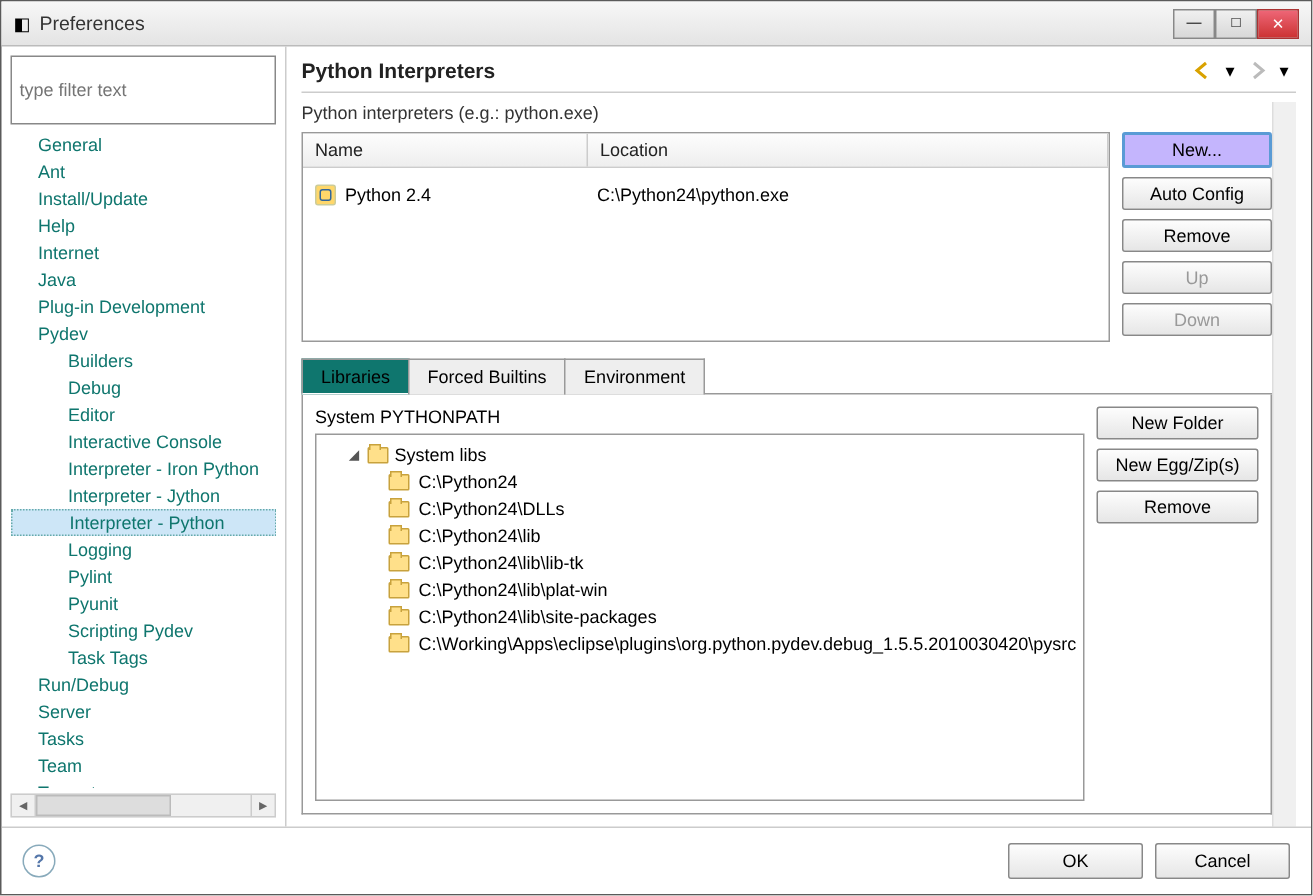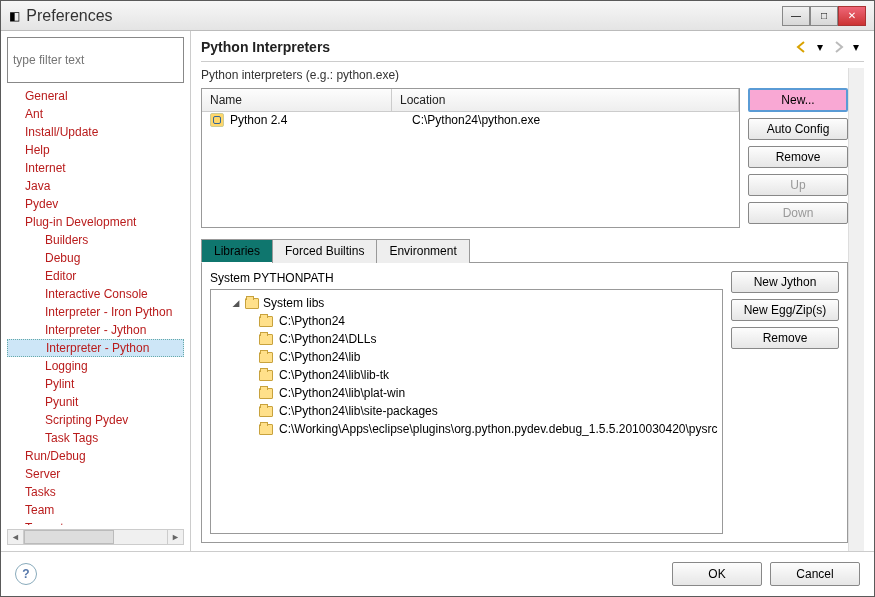--- a/index.html
+++ b/index.html
@@ -2,31 +2,31 @@
 <html><head>
 <meta charset="utf-8">
 <style>
 * { box-sizing: border-box; margin: 0; padding: 0; font-family: "Segoe UI", Tahoma, sans-serif; font-size: 12px; }
 body { background: #d4d0c8; width: 875px; height: 597px; overflow: hidden; }
 
 .window { width: 875px; height: 597px; background: #fff; border: 1px solid #5a5a5a; display: flex; flex-direction: column; }
 
 .titlebar { height: 30px; background: linear-gradient(to bottom, #f7f7f7, #e4e4e4); display: flex; align-items: center; padding: 0 8px; border-bottom: 1px solid #bbb; justify-content: space-between; }
 .titlebar .title-left { display: flex; align-items: center; gap: 6px; }
-.titlebar .title-text { color: #333; font-size: 16px; }
+.titlebar .title-text { color: #333; font-size: 13px; }
 .win-buttons { display: flex; gap: 0; }
 .win-btn { width: 28px; height: 20px; border: 1px solid #888; background: linear-gradient(#f0f0f0,#d8d8d8); display: flex; align-items: center; justify-content: center; font-size: 10px; cursor: pointer; }
 .win-btn.close { background: linear-gradient(#e67,#c33); color: #fff; border-color: #a33; }
 
 .body { flex: 1; display: flex; min-height: 0; }
 
 .sidebar { width: 190px; border-right: 1px solid #ccc; display: flex; flex-direction: column; padding: 6px; }
 .filter-input { width: 100%; border: 1px solid #888; padding: 15px 5px; color: #888; margin-bottom: 4px; }
 .tree { flex: 1; overflow: auto; }
-.tree-item { padding: 2px 4px; cursor: pointer; white-space: nowrap; color: #b91c1c; }
+.tree-item { padding: 2px 4px; cursor: pointer; white-space: nowrap; color: #0f766e; }
 .tree-item.lvl0 { padding-left: 18px; }
 .tree-item.lvl1 { padding-left: 38px; }
 .tree-item.selected { background: #cde6f7; border: 1px dotted #6aa; padding-top:1px; padding-bottom:1px; }
 .tree-scrollbar { height: 16px; border: 1px solid #ccc; background: #f0f0f0; margin-top: 4px; position: relative; }
 .tree-scrollbar .thumb { position: absolute; left: 16px; width: 90px; top: 0; bottom: 0; background: #ddd; border: 1px solid #bbb; }
 .tree-scrollbar .arrow { position: absolute; top:0; bottom:0; width:16px; display:flex; align-items:center; justify-content:center; font-size:9px; color:#666;}
 .tree-scrollbar .arrow.l { left:0; border-right:1px solid #ccc;}
 .tree-scrollbar .arrow.r { right:0; border-left:1px solid #ccc;}
 
 .main { flex: 1; display: flex; flex-direction: column; padding: 8px 10px 0 10px; min-width: 0; }
@@ -36,29 +36,29 @@
 .nav-icon { width: 16px; height: 16px; display: inline-flex; align-items: center; justify-content: center; }
 
 .subtitle { color: #333; margin-bottom: 6px; }
 
 .interp-row { display: flex; gap: 8px; }
 .interp-table { flex: 1; border: 1px solid #999; height: 140px; overflow: hidden; }
 .table-head { display: flex; background: linear-gradient(#fdfdfd,#eee); border-bottom: 1px solid #ccc; }
 .th { padding: 4px 8px; border-right: 1px solid #ccc; color: #222; }
 .th.name { width: 190px; }
 .th.loc { flex: 1; }
-.table-body .tr { display: flex; padding: 1px 8px; align-items:center; gap:20px;}
+.table-body .tr { display: flex; padding: 11px 8px; align-items:center; gap:6px;}
 .td.name { width: 182px; display:flex; align-items:center; gap:6px;}
 .td.loc { flex: 1; }
 .py-icon { width:14px; height:14px; background:#ffd76a; border:1px solid #cc9; border-radius:2px; position:relative;}
 .py-icon::after{content:""; position:absolute; inset:2px; border:1px solid #369; border-radius:2px;}
 
 .side-buttons { width: 100px; display: flex; flex-direction: column; gap: 6px; }
 .btn { border: 1px solid #888; background: linear-gradient(#fdfdfd,#e6e6e6); padding: 3px 0; text-align: center; cursor: pointer; border-radius: 2px; }
-.btn.primary { border: 2px solid #5a9bd5; background: #f9a8d4; }
+.btn.primary { border: 2px solid #5a9bd5; background: #c4b5fd; }
 .btn.disabled { color: #999; cursor: default; }
 
 .tabs { margin-top: 10px; display: flex; border-bottom: 1px solid #999; }
 .tab { padding: 4px 12px; border: 1px solid #999; border-bottom: none; background: #eee; margin-right: -1px; cursor: pointer; position: relative; top: 1px; }
 .tab.active { background: #0f766e; border-bottom: 1px solid #fff; }
 
 .lib-section { border: 1px solid #999; border-top:none; padding: 8px; display:flex; gap:8px; flex:1; min-height:0; margin-bottom:8px;}
 .lib-label { margin-bottom: 4px; }
 .lib-tree { flex:1; border: 1px solid #999; padding: 4px; overflow:auto; }
 .lib-root { padding: 2px 0 2px 16px; display:flex; align-items:center; gap:4px;}
@@ -96,22 +96,22 @@
   <div class="body">
     <div class="sidebar">
       <input class="filter-input" placeholder="type filter text" style="">
       <div class="tree" id="tree">
           <div class="tree-item lvl0">General</div>
           <div class="tree-item lvl0">Ant</div>
           <div class="tree-item lvl0">Install/Update</div>
           <div class="tree-item lvl0">Help</div>
           <div class="tree-item lvl0">Internet</div>
           <div class="tree-item lvl0">Java</div>
+          <div class="tree-item lvl0">Plug-in Development</div>
           <div class="tree-item lvl0">Pydev</div>
-          <div class="tree-item lvl0">Plug-in Development</div>
           <div class="tree-item lvl1">Builders</div>
           <div class="tree-item lvl1">Debug</div>
           <div class="tree-item lvl1">Editor</div>
           <div class="tree-item lvl1">Interactive Console</div>
           <div class="tree-item lvl1">Interpreter - Iron Python</div>
           <div class="tree-item lvl1">Interpreter - Jython</div>
           <div class="tree-item lvl1 selected">Interpreter - Python</div>
           <div class="tree-item lvl1">Logging</div>
           <div class="tree-item lvl1">Pylint</div>
           <div class="tree-item lvl1">Pyunit</div>
@@ -219,21 +219,21 @@
                       <span>C:\Python24\lib\site-packages</span>
                     </div>
                     <div class="lib-item">
                       <span class="folder-icon"></span>
                       <span>C:\Working\Apps\eclipse\plugins\org.python.pydev.debug_1.5.5.2010030420\pysrc</span>
                     </div>
                   </div>
               </div>
             </div>
             <div class="lib-buttons">
-              <div class="btn">New Jython</div>
+              <div class="btn">New Folder</div>
               <div class="btn">New Egg/Zip(s)</div>
               <div class="btn">Remove</div>
             </div>
           </div>
         </div>
         <div class="right-scrollbar"></div>
       </div>
     </div>
   </div>
 

